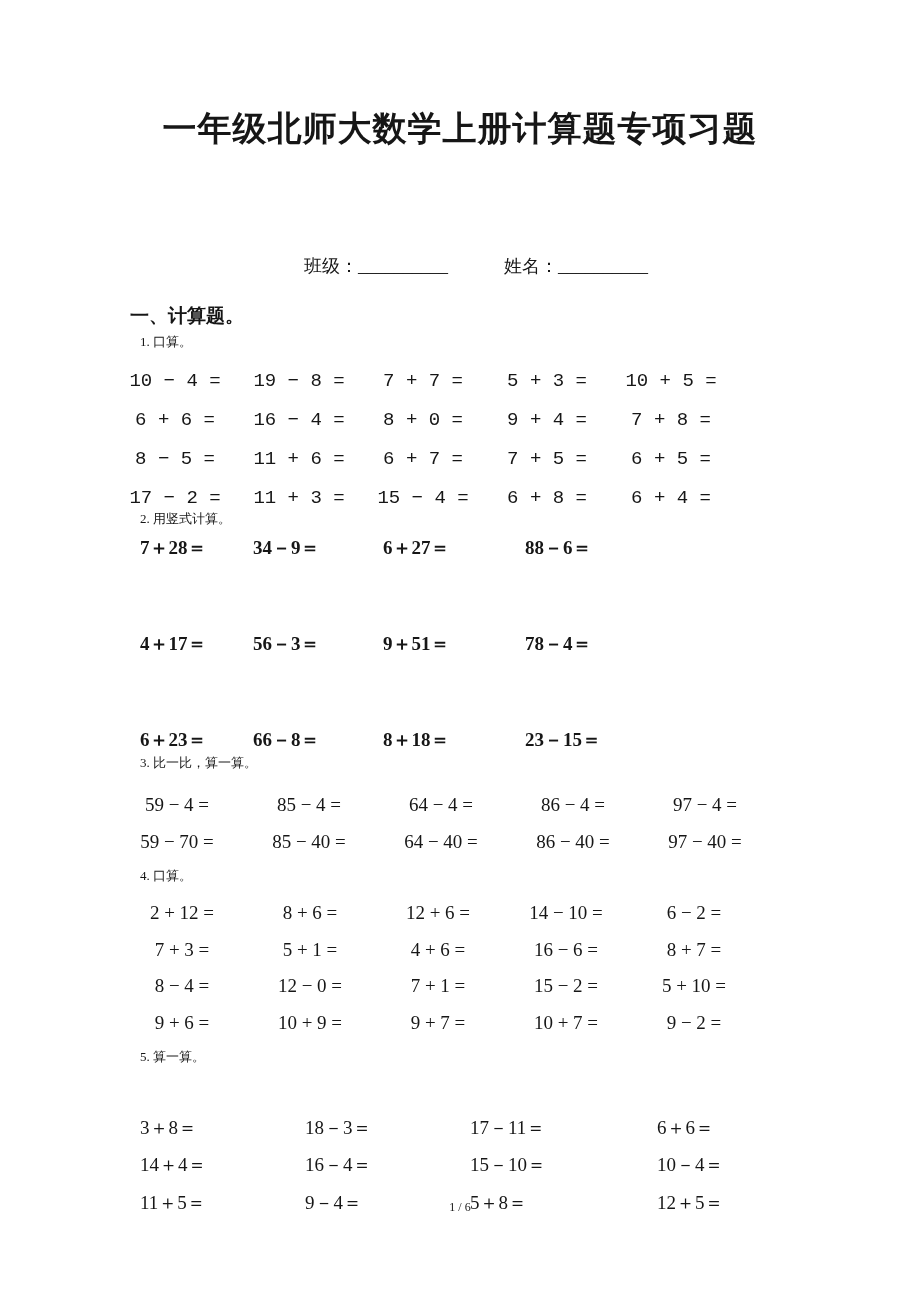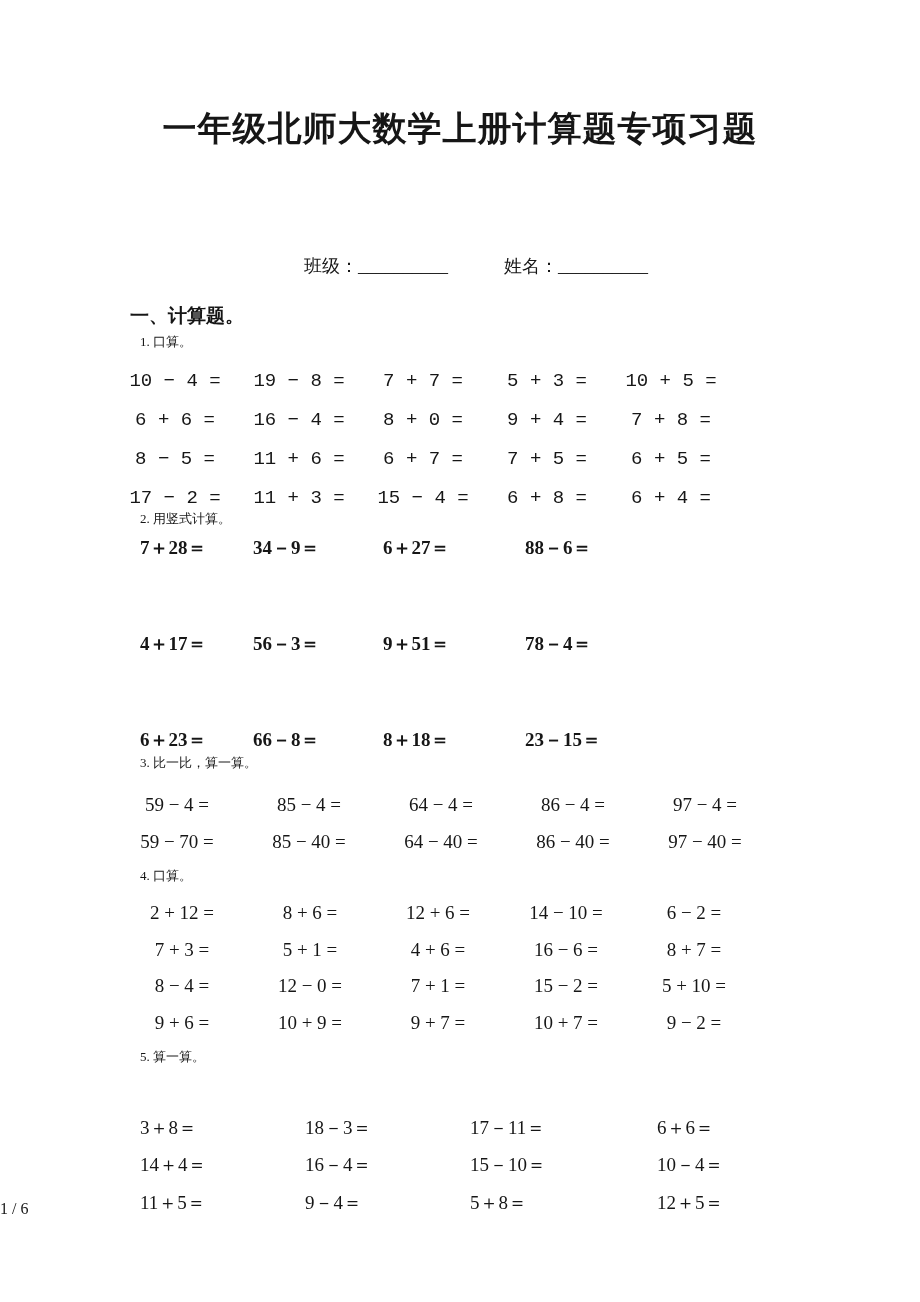--- a/index.html
+++ b/index.html
@@ -65,22 +65,22 @@
   .s4 .row { grid-template-columns: repeat(5, 128px); height: 36.6px; align-items: center; }
   .s4 .cell { text-align: center; }
 
   .s5 { top: 1075px; left: 140px; margin-top: 34px; }
   .s5 .row { grid-template-columns: 165px 165px 187px 130px; height: 37.5px; align-items: center; }
   .s5 .cell { text-align: left; }
 
   .footer {
     position: absolute;
     top: 1200px; left: 0; width: 100%;
-    text-align: left;
-    font-size: 16px;
+    text-align: center;
+    font-size: 12px;
   }
 </style>
 </head>
 <body>
 
 <div class="page">
 
   <h1 class="title">一年级北师大数学上册计算题专项习题</h1>
 
   <div class="meta">

